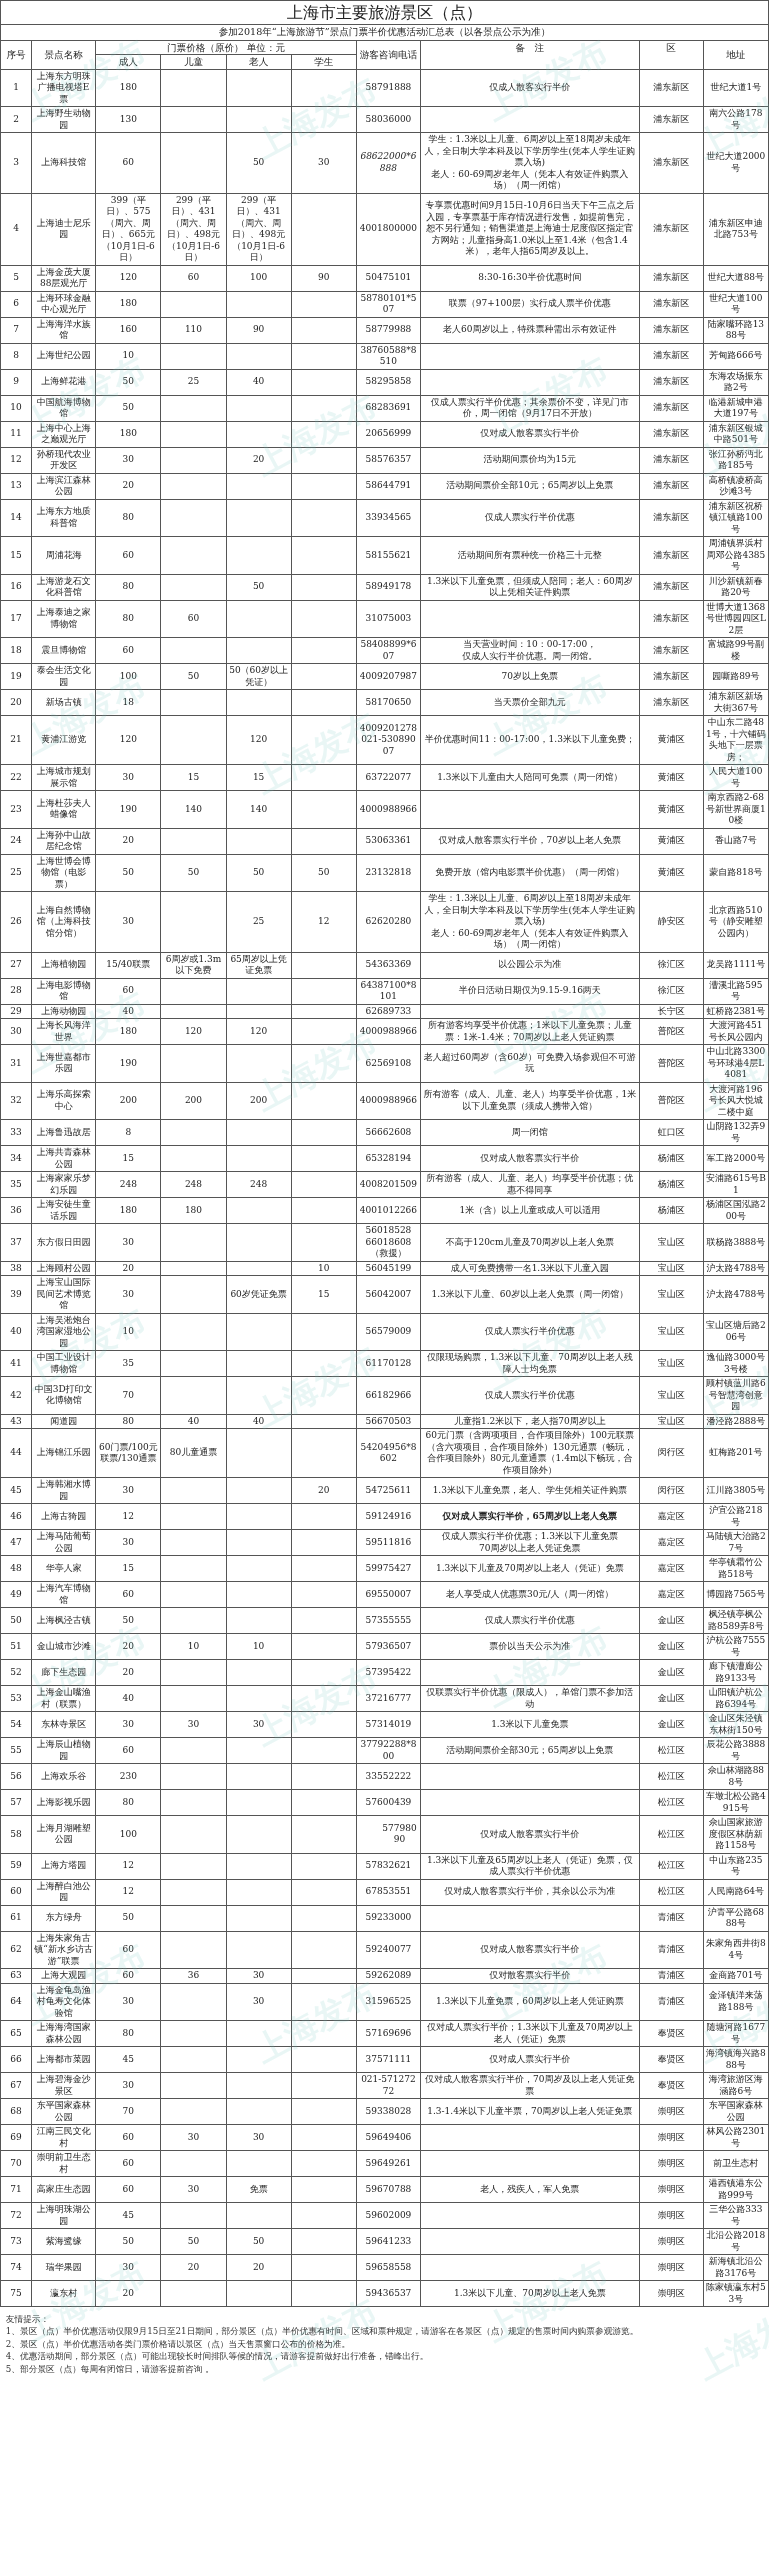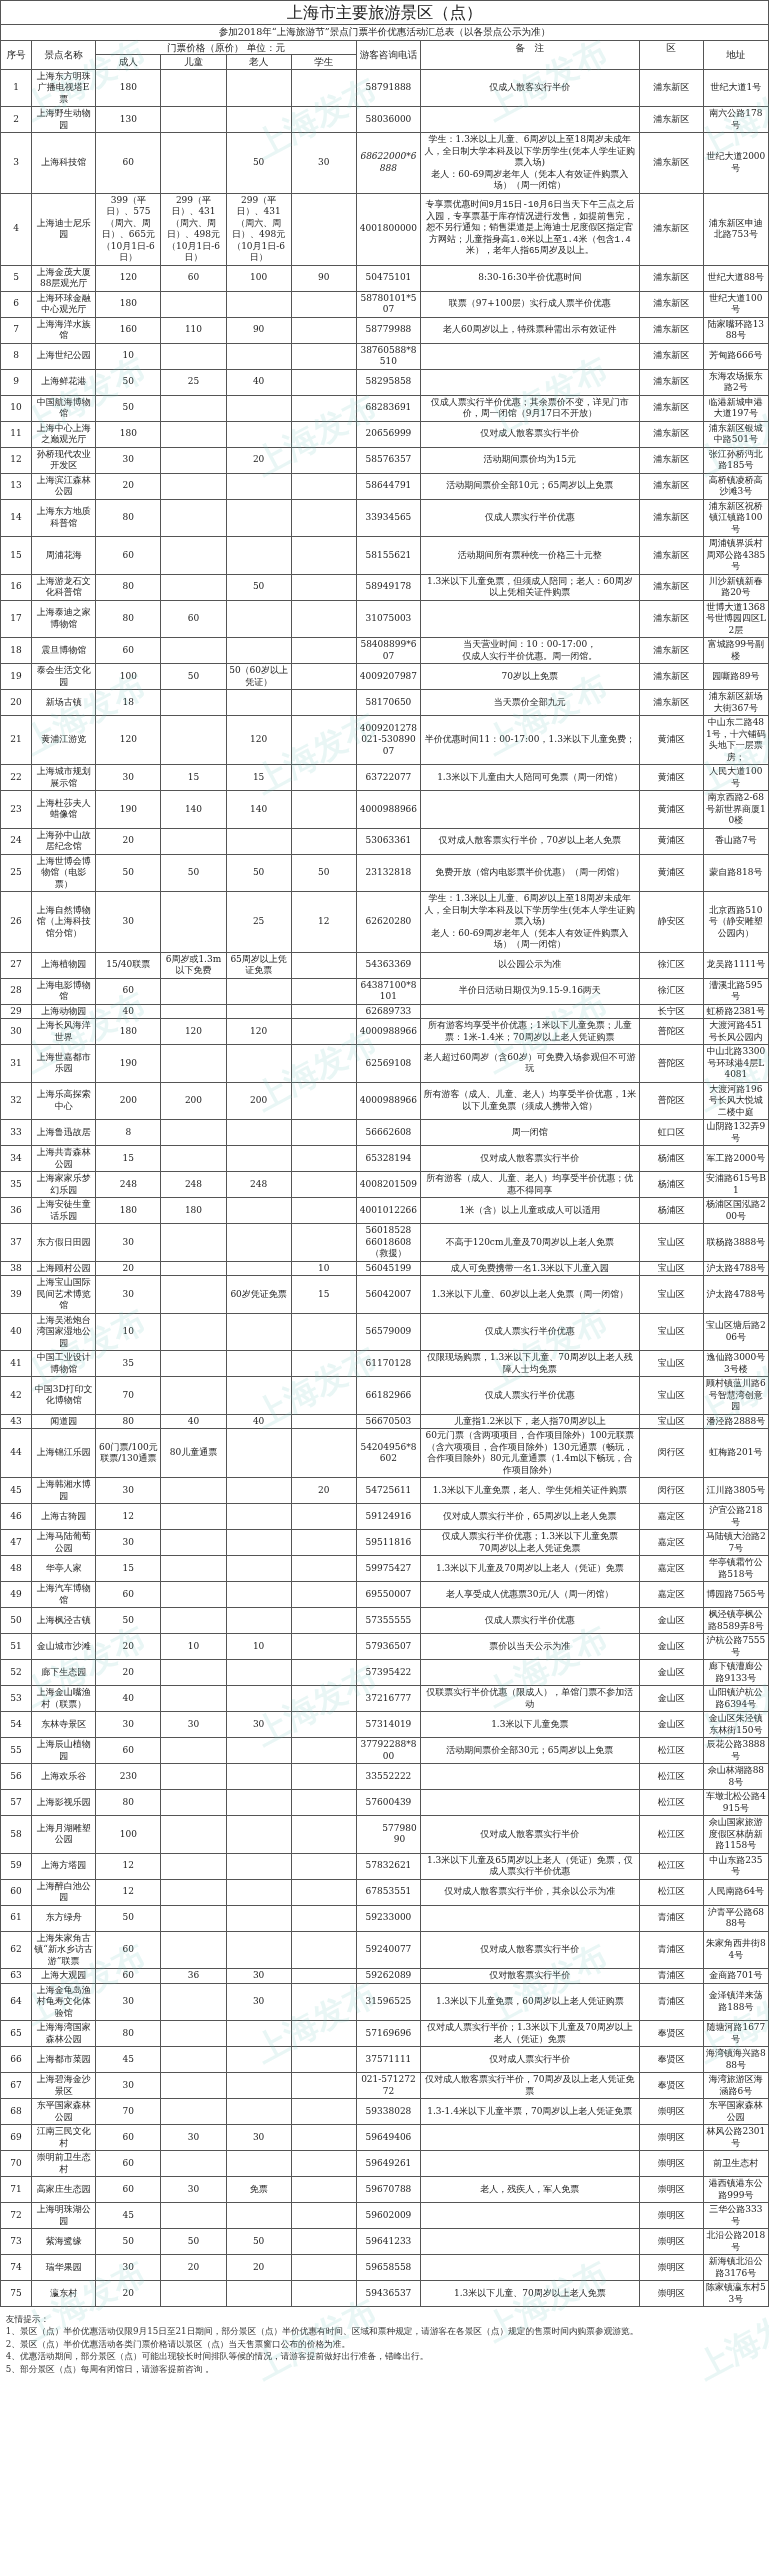--- a/index.html
+++ b/index.html
@@ -94,21 +94,21 @@
           <td style="white-space: normal;">世纪大道2000号</td>
         </tr>
         <tr>
           <td style="white-space: normal;">4</td>
           <td style="white-space: normal;">上海迪士尼乐园</td>
           <td class="top" style="white-space: normal;">399（平日）、575（周六、周日）、665元（10月1日-6日）</td>
           <td class="top" style="white-space: normal;">299（平日）、431（周六、周日）、498元（10月1日-6日）</td>
           <td class="top" style="white-space: normal;">299（平日）、431（周六、周日）、498元（10月1日-6日）</td>
           <td class="top" style="white-space: normal;"></td>
           <td style="white-space: pre-line;">4001800000</td>
-          <td class="note" style="white-space: pre-line; font-family: Liberation Mono, monospace;">专享票优惠时间9月15日-10月6日当天下午三点之后入园，专享票基于库存情况进行发售，如提前售完，恕不另行通知；销售渠道是上海迪士尼度假区指定官方网站；儿童指身高1.0米以上至1.4米（包含1.4米），老年人指65周岁及以上。</td>
+          <td class="note" style="white-space: pre-line;">专享票优惠时间9月15日-10月6日当天下午三点之后入园，专享票基于库存情况进行发售，如提前售完，恕不另行通知；销售渠道是上海迪士尼度假区指定官方网站；儿童指身高1.0米以上至1.4米（包含1.4米），老年人指65周岁及以上。</td>
           <td class="dist" style="white-space: normal;">浦东新区</td>
           <td style="white-space: normal;">浦东新区申迪北路753号</td>
         </tr>
         <tr>
           <td style="white-space: normal;">5</td>
           <td style="white-space: normal;">上海金茂大厦88层观光厅</td>
           <td class="top" style="white-space: normal;">120</td>
           <td class="top" style="white-space: normal;">60</td>
           <td class="top" style="white-space: normal;">100</td>
           <td class="top" style="white-space: normal;">90</td>
@@ -602,21 +602,21 @@
           <td style="white-space: normal;">江川路3805号</td>
         </tr>
         <tr>
           <td style="white-space: normal;">46</td>
           <td style="white-space: normal;">上海古猗园</td>
           <td class="top" style="white-space: normal;">12</td>
           <td class="top" style="white-space: normal;"></td>
           <td class="top" style="white-space: normal;"></td>
           <td class="top" style="white-space: normal;"></td>
           <td style="white-space: pre-line;">59124916</td>
-          <td class="note" style="white-space: pre-line;">仅对成人票实行半价，65周岁以上老人免票</td>
+          <td class="note" style="white-space: pre-line; font-weight: bold;">仅对成人票实行半价，65周岁以上老人免票</td>
           <td class="dist" style="white-space: normal;">嘉定区</td>
           <td style="white-space: normal;">沪宜公路218号</td>
         </tr>
         <tr>
           <td style="white-space: normal;">47</td>
           <td style="white-space: normal;">上海马陆葡萄公园</td>
           <td class="top" style="white-space: normal;">30</td>
           <td class="top" style="white-space: normal;"></td>
           <td class="top" style="white-space: normal;"></td>
           <td class="top" style="white-space: normal;"></td>

